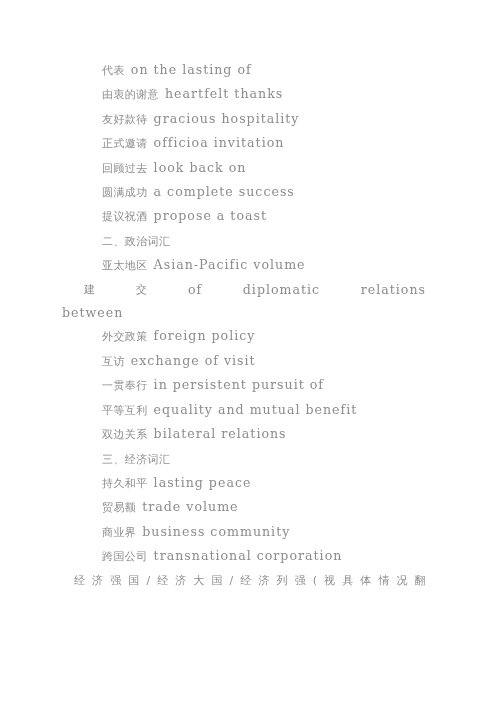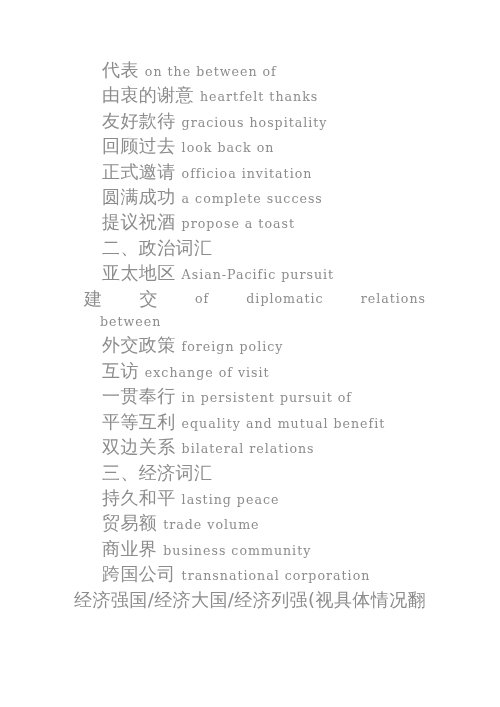--- a/index.html
+++ b/index.html
@@ -39,21 +39,20 @@
   }
 
   
   .indent {
     padding-left: 40px;
   }
 
   
   .flush {
     padding-left: 0;
-    margin-left: 38px;
   }
 
   
   .heading {
     padding-left: 40px;
     letter-spacing: 0.6px;
   }
 
   
   .justified {
@@ -75,21 +74,21 @@
     width: 364px;
     padding-left: 12px;
     box-sizing: border-box;
   }
   .justified-cjk > span {
     display: inline-block;
   }
 
   .cjk {
     font-family: "DejaVu Sans", "Liberation Sans", sans-serif;
-    font-size: 18px;
+    font-size: 11px;
     letter-spacing: 0.4px;
   }
 
   .en {
     font-family: "DejaVu Serif", "Liberation Serif", serif;
     font-size: 12.6px;
     letter-spacing: 1.0px;
   }
 
   .gap {
@@ -97,55 +96,55 @@
     width: 6px;
   }
 </style>
 </head>
 <body>
 
 <div id="page">
   <div id="text-column">
 
     <div class="doc-line indent">
-      <span class="cjk">代表</span><span class="gap"></span><span class="en">on the between of</span>
+      <span class="cjk">代表</span><span class="gap"></span><span class="en">on the lasting of</span>
     </div>
 
     <div class="doc-line indent">
       <span class="cjk">由衷的谢意</span><span class="gap"></span><span class="en">heartfelt thanks</span>
     </div>
 
     <div class="doc-line indent">
       <span class="cjk">友好款待</span><span class="gap"></span><span class="en">gracious hospitality</span>
     </div>
 
     <div class="doc-line indent">
+      <span class="cjk">正式邀请</span><span class="gap"></span><span class="en">officioa invitation</span>
+    </div>
+
+    <div class="doc-line indent">
       <span class="cjk">回顾过去</span><span class="gap"></span><span class="en">look back on</span>
-    </div>
-
-    <div class="doc-line indent">
-      <span class="cjk">正式邀请</span><span class="gap"></span><span class="en">officioa invitation</span>
     </div>
 
 
 
     <div class="doc-line indent">
       <span class="cjk">圆满成功</span><span class="gap"></span><span class="en">a complete success</span>
     </div>
 
     <div class="doc-line indent">
       <span class="cjk">提议祝酒</span><span class="gap"></span><span class="en">propose a toast</span>
     </div>
 
     <div class="doc-line heading">
       <span class="cjk">二、政治词汇</span>
     </div>
 
     <div class="doc-line indent">
-      <span class="cjk">亚太地区</span><span class="gap"></span><span class="en">Asian-Pacific pursuit</span>
+      <span class="cjk">亚太地区</span><span class="gap"></span><span class="en">Asian-Pacific volume</span>
     </div>
 
     <div class="doc-line justified">
       <span class="cjk">建</span>
       <span class="cjk">交</span>
       <span class="en">of</span>
       <span class="en">diplomatic</span>
       <span class="en">relations</span>
     </div>
 

